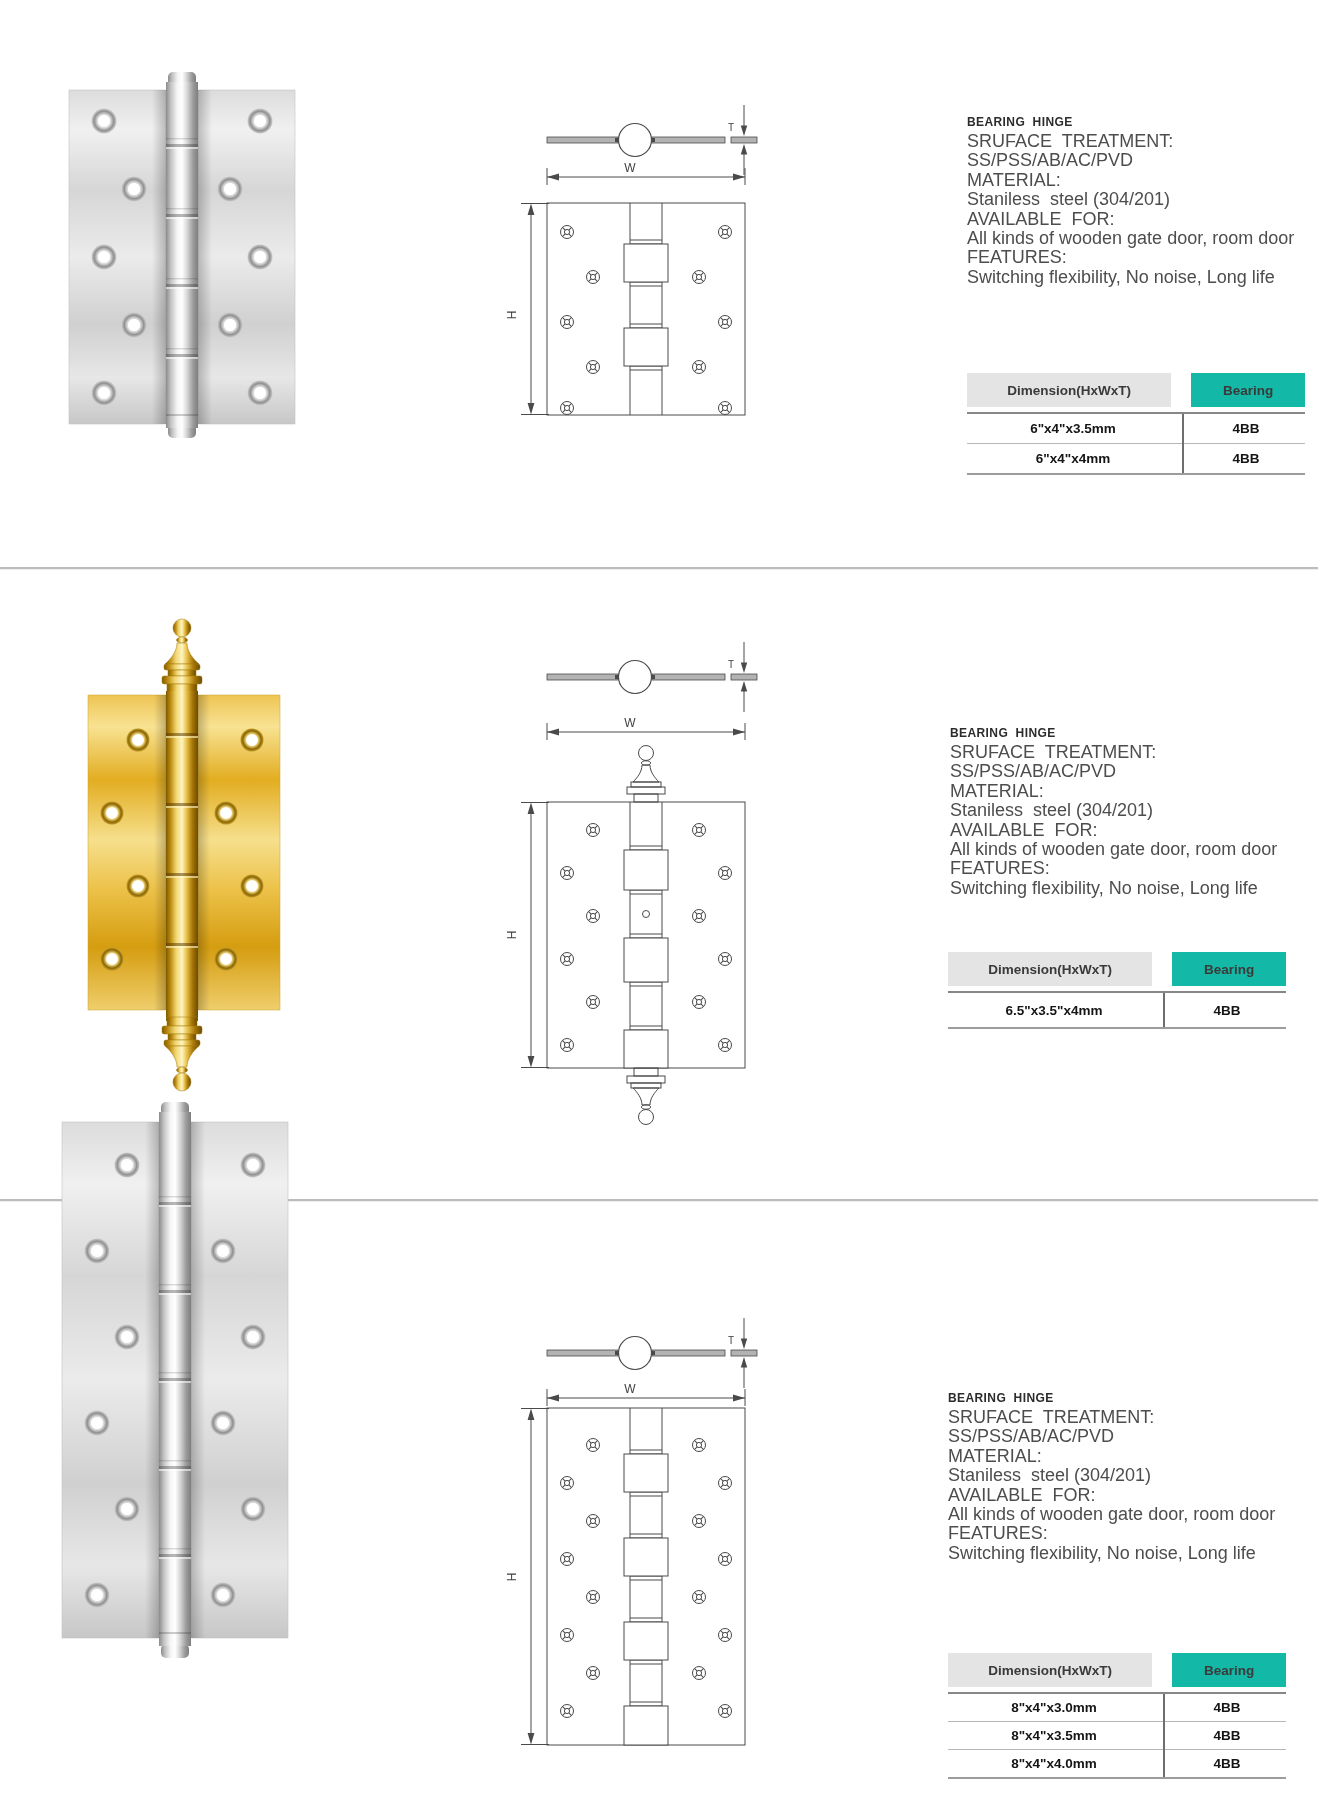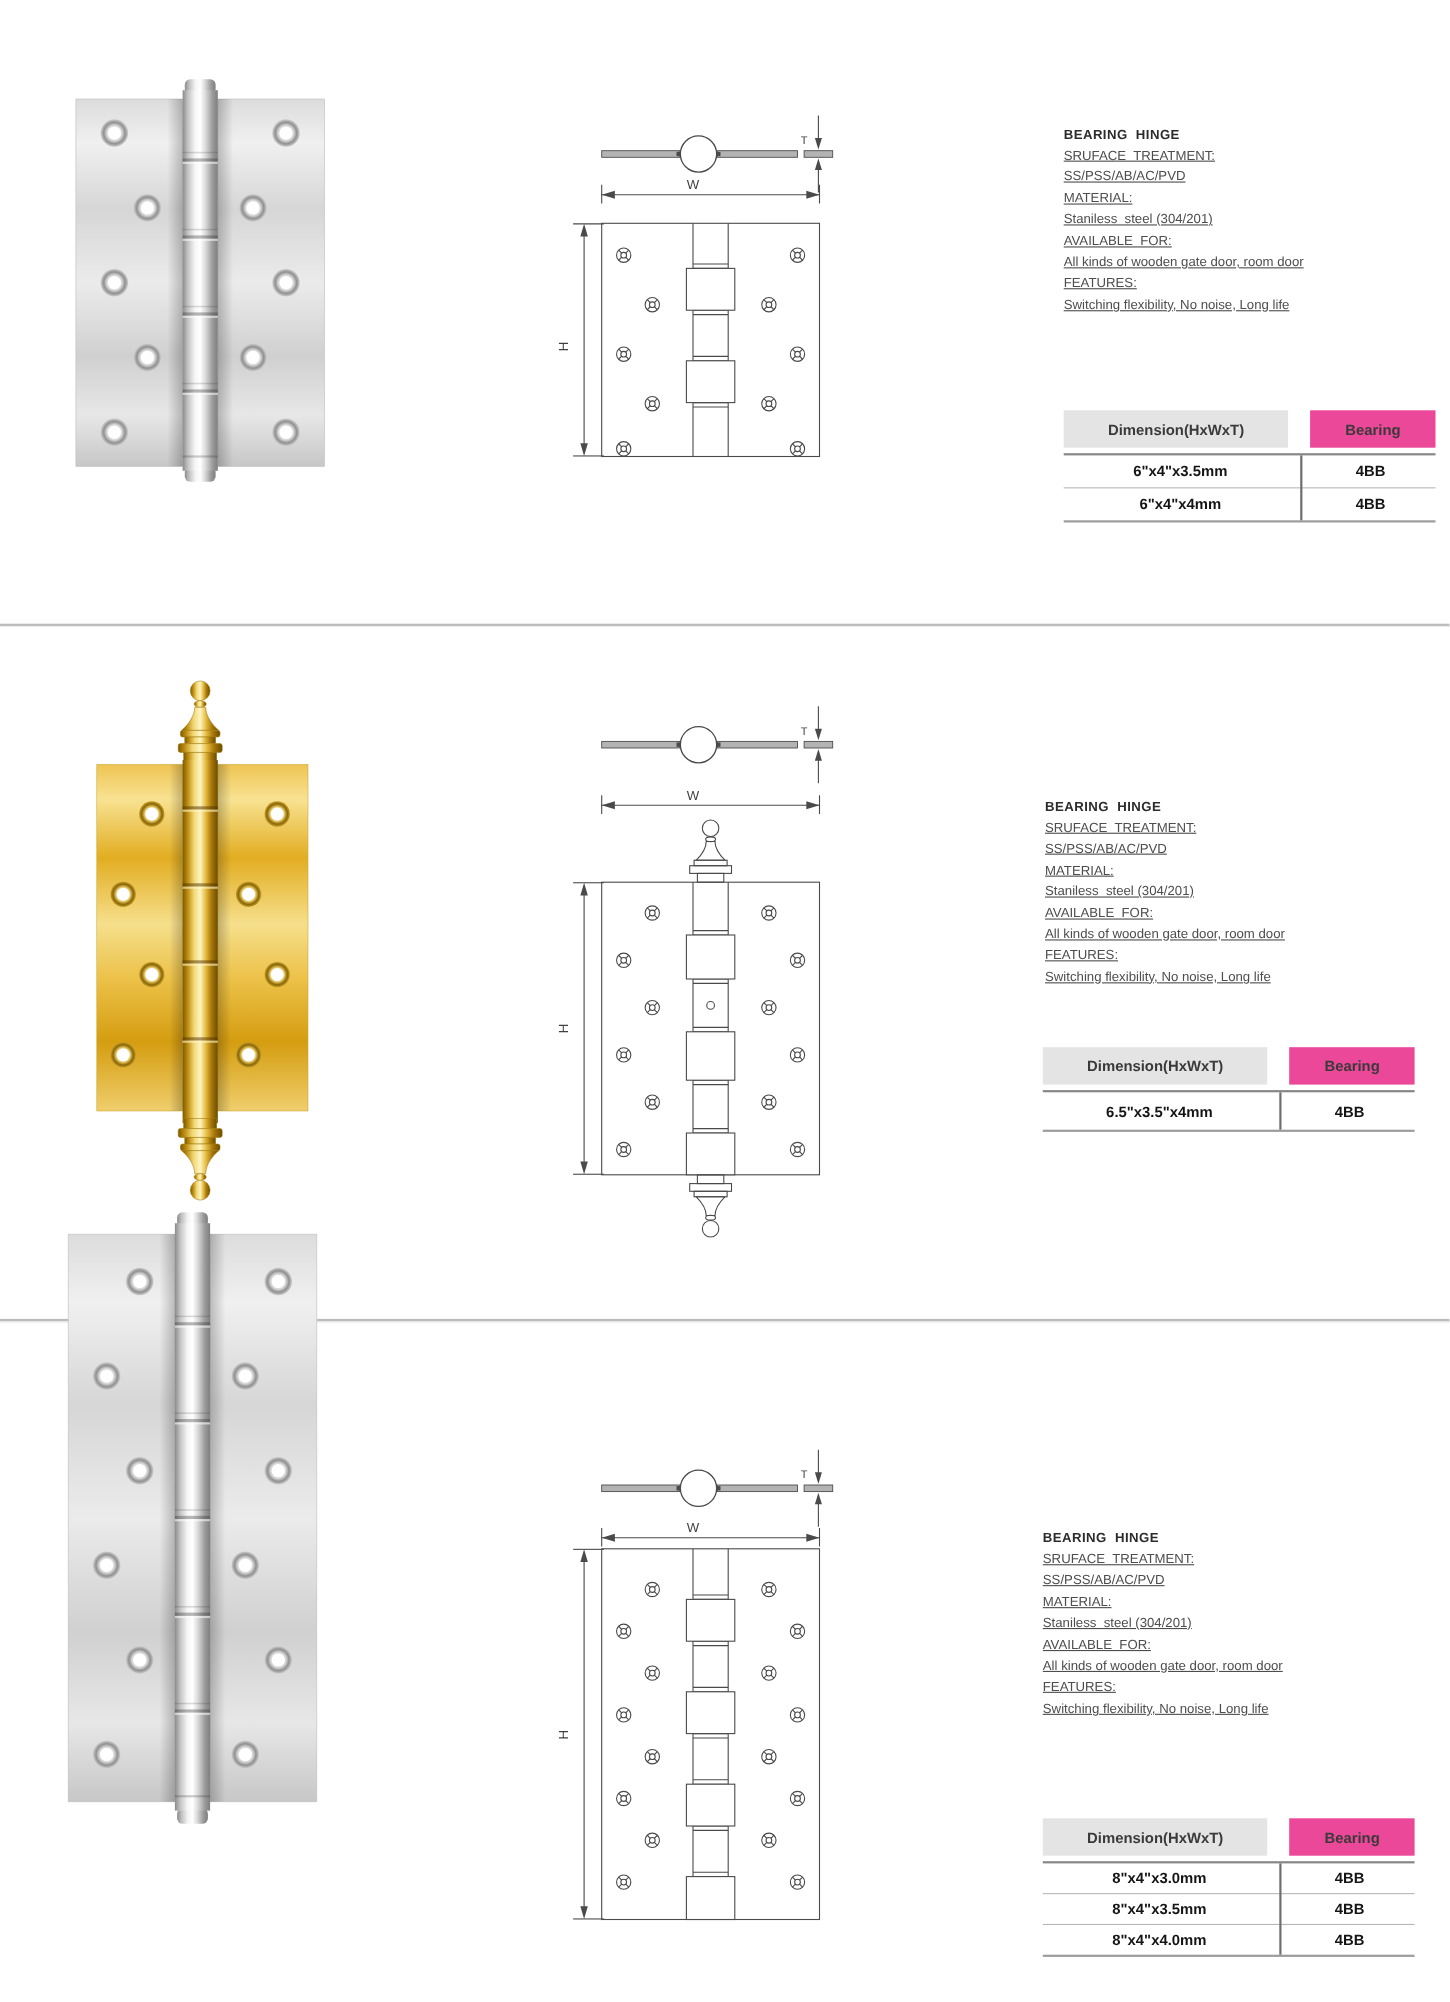--- a/index.html
+++ b/index.html
@@ -7,27 +7,27 @@
         font-family:"Liberation Sans",sans-serif;overflow:hidden;}
   .divider{position:absolute;left:0;width:1318px;height:2px;background:#bcbcbc;
            border-bottom:1px solid #ececec;}
   .photo,.drw{position:absolute;}
   .drw text{font-family:"Liberation Sans",sans-serif;fill:#3f3f3f;}
   .dl-t{font-size:10px;}
   .dl{font-size:12px;}
   .specs{position:absolute;width:345px;}
   .specs .title{font-size:12px;font-weight:bold;color:#2c2c2c;letter-spacing:.4px;
                 line-height:20px;white-space:pre;}
-  .specs .line{font-size:12px;color:#4d4d4d;line-height:19.4px;white-space:pre;text-decoration:underline;}
+  .specs .line{font-size:18px;color:#4d4d4d;line-height:19.4px;white-space:pre;}
   .spec-table{position:absolute;width:338px;}
   .thead{display:flex;gap:20px;}
   .th{height:34px;display:flex;align-items:center;justify-content:center;
       font-size:13.5px;font-weight:bold;color:#3a3a3a;}
   .th.dim{width:212px;background:#e4e4e4;}
-  .th.bear{width:118px;background:#ec4899;}
+  .th.bear{width:118px;background:#14b8a6;}
   .tbody{margin-top:5px;border-top:2px solid #878787;border-bottom:2px solid #9c9c9c;
          position:relative;}
   .tr{display:flex;gap:8px;border-bottom:1px solid #b7b7b7;}
   .tr:last-child{border-bottom:none;}
   .td{display:flex;align-items:center;justify-content:center;
       font-size:13.5px;font-weight:bold;color:#151515;}
   .td.dim{width:212px;}
   .td.bear{width:118px;}
   .rows-s1 .tr{height:29px;}
   .rows-s2 .tr{height:34px;}

